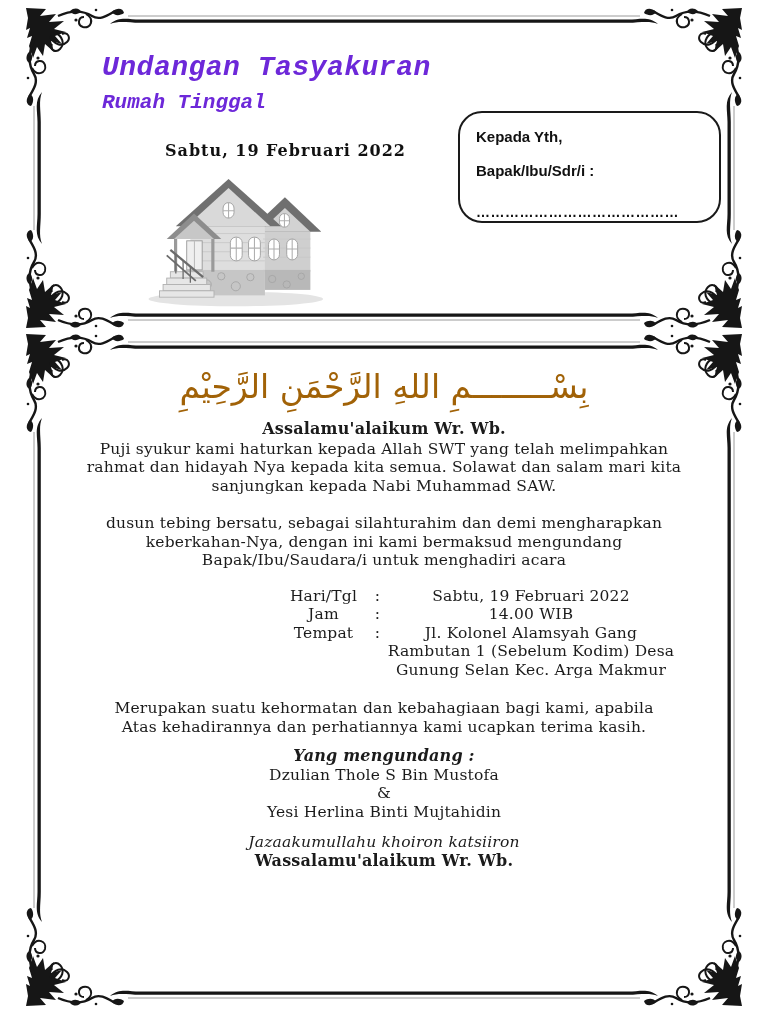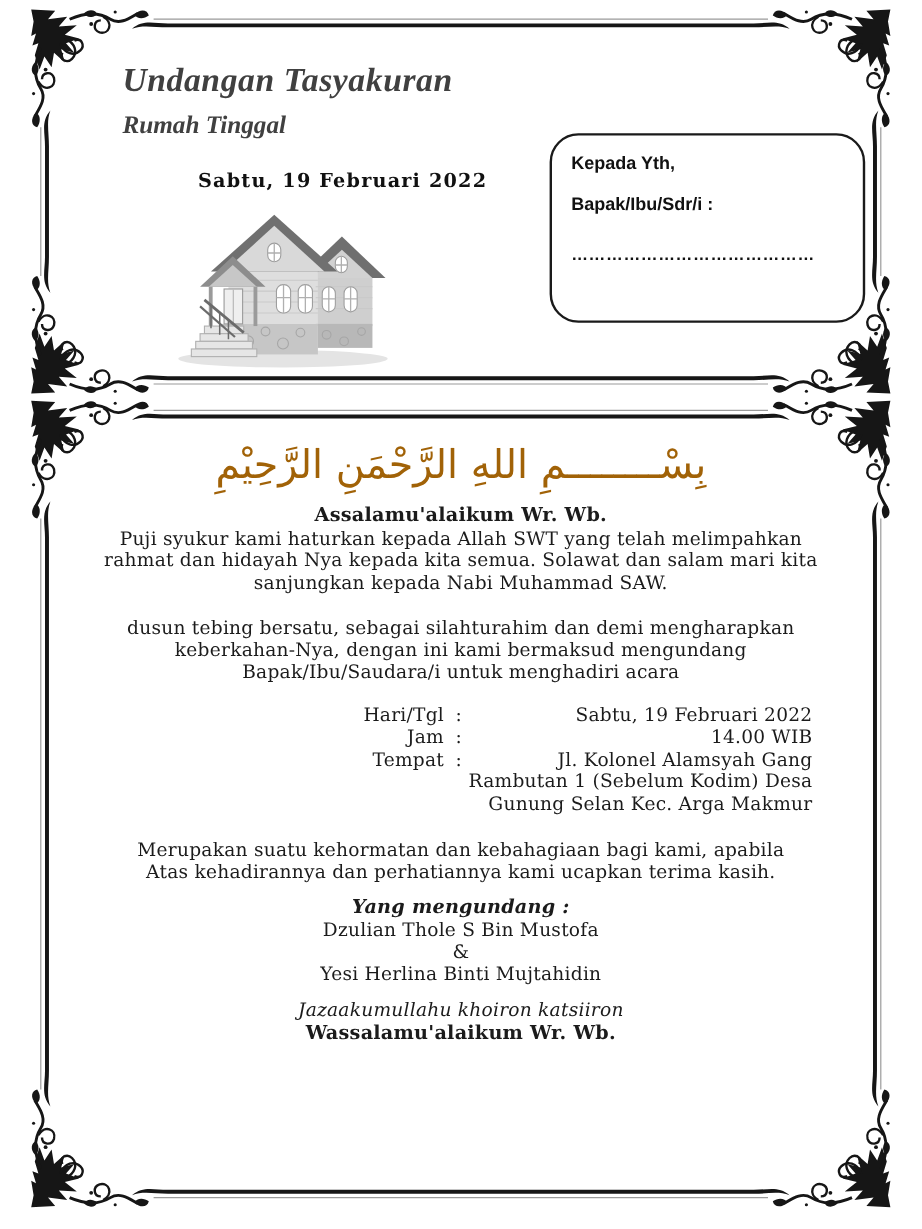--- a/index.html
+++ b/index.html
@@ -7,40 +7,40 @@
     width:768px;height:1024px;position:relative;overflow:hidden;
     background:#ffffff;color:#1c1c1c;
     font-family:"DejaVu Serif", serif;
   }
   svg{display:block}
   .frame{position:absolute;left:24px;width:720px;pointer-events:none}
   #frame-top{top:6px;height:324px}
   #frame-bottom{top:332px;height:676px}
 
   
-  .title-block{position:absolute;left:102px;top:52px;font-family:Liberation Serif, serif;font-style:italic;font-weight:bold;color:#404040;}
+  .title-block{position:absolute;left:102px;top:52px;font-family:Liberation Mono, monospace;font-style:italic;font-weight:bold;color:#6d28d9;}
   .title-main{font-size:28px;letter-spacing:.5px;}
   .title-sub{font-size:21px;margin-top:8px;}
   .event-date{position:absolute;left:165px;top:141px;font-weight:bold;font-size:16px;letter-spacing:1px;color:#111;}
   .house{position:absolute;left:134px;top:164px;width:200px;height:150px;}
   .recipient-box{
-    position:absolute;left:458px;top:111px;width:263px;height:158px;box-sizing:border-box;
+    position:absolute;left:458px;top:111px;width:263px;height:112px;box-sizing:border-box;
     border:2.5px solid #1a1a1a;border-radius:24px;padding:15px 16px 10px 16px;
     font-family:"Liberation Sans",sans-serif;font-weight:bold;font-size:15px;color:#111;
   }
   .recipient-label{margin-top:17px;}
   .recipient-dots{margin-top:25px;font-size:14px;letter-spacing:.5px;}
 
   
   .content{position:absolute;left:64px;top:360px;width:640px;text-align:center;font-size:15.5px;line-height:18.5px;letter-spacing:.2px;color:#1b1b1b;}
   .bismillah{font-family:"DejaVu Sans",sans-serif;font-size:33px;line-height:50px;direction:rtl;margin:2px 0 8px 0;color:#a16207;}
   .salutation{font-weight:bold;font-size:16px;margin-bottom:1px;}
   .para span,.lines span{display:block;}
   .para-body{margin-top:19px;}
-  .details{margin:17px 0 0 213px;width:400px;text-align:right;}
+  .details{margin:17px 0 0 213px;width:400px;text-align:center;}
   .detail-row{display:grid;grid-template-columns:93px 15px auto;}
   .para-thanks{margin-top:20px;}
   .inviter-heading{margin-top:11px;font-weight:bold;font-style:italic;font-size:16px;}
   .closing-dua{margin-top:12px;font-style:italic;}
   .closing-salam{font-weight:bold;font-size:16px;}
 </style>
 </head>
 <body>
 
 <svg width="0" height="0" style="position:absolute" aria-hidden="true">

